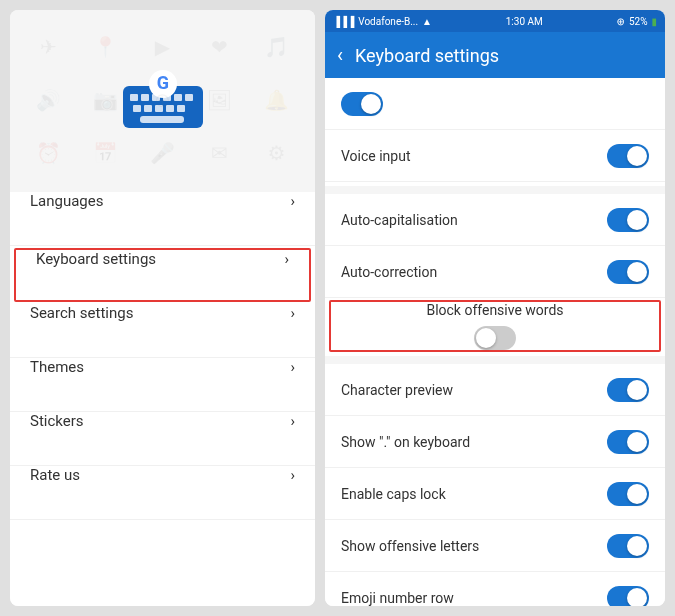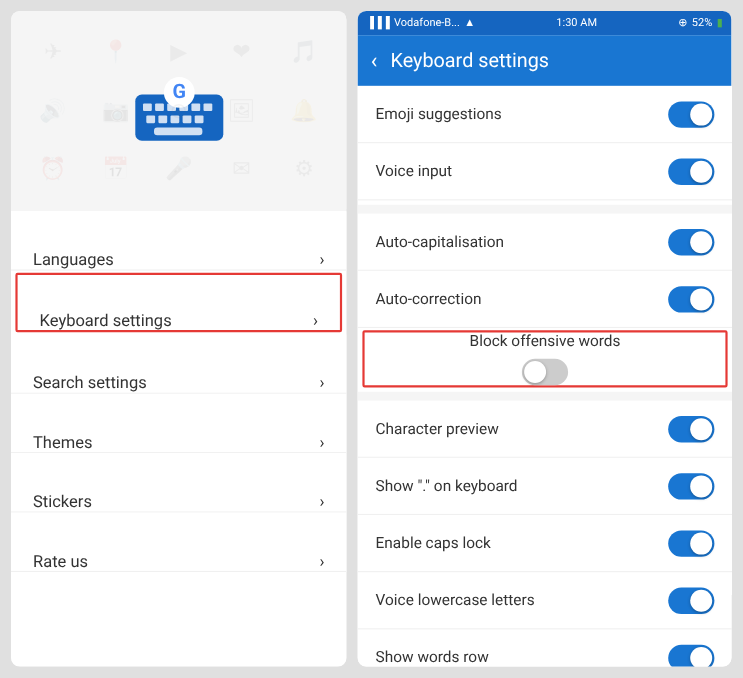--- a/index.html
+++ b/index.html
@@ -28,21 +28,21 @@
     .left-menu {
       flex: 1;
       background: #fff;
       margin-top: 2px;
       display: flex;
       flex-direction: column;
     }
 
     .menu-item {
       display: flex;
-      align-items: flex-end;
+      align-items: flex-start;
       justify-content: space-between;
       padding: 0 20px;
       height: 54px;
       border-bottom: 1px solid #f0f0f0;
       cursor: pointer;
       background: #fff;
     }
 
     .menu-item.highlighted {
       border: 2.5px solid #e53935;
@@ -316,21 +316,20 @@
 
   <div class="right-toolbar">
     <span class="back-arrow">‹</span>
     <span class="toolbar-title">Keyboard settings</span>
   </div>
 
   <div class="settings-list">
 
     <div class="settings-section">
       <div class="settings-item">
-        <span class="settings-item-label">Emoji suggestions</span>
         <div class="toggle on">
           <div class="toggle-thumb"></div>
         </div>
       </div>
       <div class="settings-item">
         <span class="settings-item-label">Voice input</span>
         <div class="toggle on">
           <div class="toggle-thumb"></div>
         </div>
       </div>
@@ -374,27 +373,27 @@
           <div class="toggle-thumb"></div>
         </div>
       </div>
       <div class="settings-item">
         <span class="settings-item-label">Enable caps lock</span>
         <div class="toggle on">
           <div class="toggle-thumb"></div>
         </div>
       </div>
       <div class="settings-item">
-        <span class="settings-item-label">Voice lowercase letters</span>
-        <div class="toggle on">
-          <div class="toggle-thumb"></div>
-        </div>
-      </div>
-      <div class="settings-item">
-        <span class="settings-item-label">Show words row</span>
+        <span class="settings-item-label">Show offensive letters</span>
+        <div class="toggle on">
+          <div class="toggle-thumb"></div>
+        </div>
+      </div>
+      <div class="settings-item">
+        <span class="settings-item-label">Emoji number row</span>
         <div class="toggle on">
           <div class="toggle-thumb"></div>
         </div>
       </div>
     </div>
 
   </div>
 </div>
 
 </body></html>

